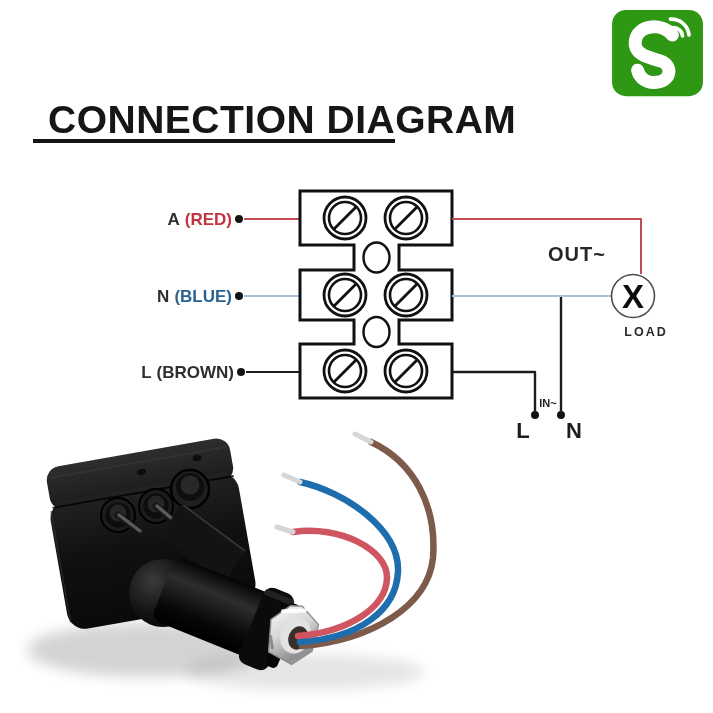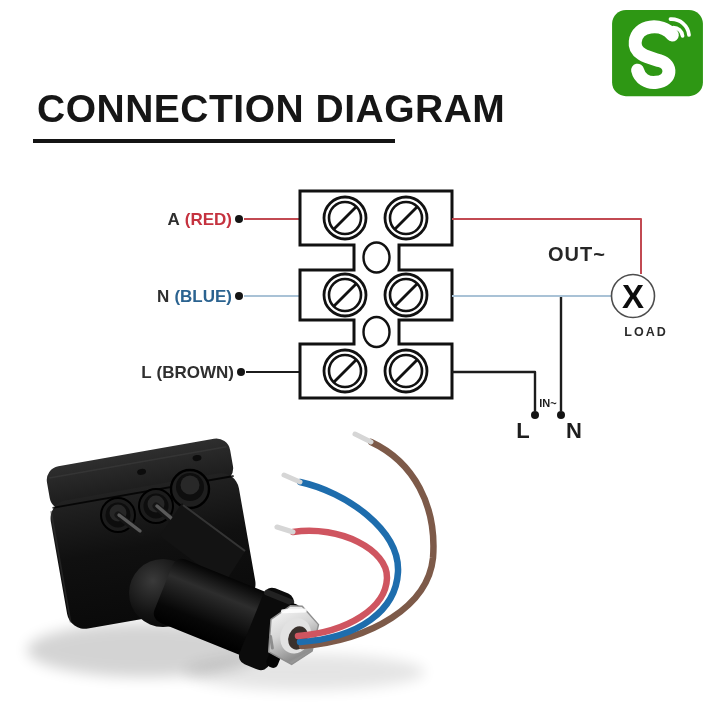--- a/index.html
+++ b/index.html
@@ -1,21 +1,21 @@
 <!DOCTYPE html>
 <html><head>
 <meta charset="utf-8">
 <style>
   html,body{margin:0;padding:0;}
   body{
     width:713px;height:713px;position:relative;background:#ffffff;overflow:hidden;
     font-family:"Liberation Sans",sans-serif;
   }
   .page-title{
-    position:absolute;left:32px;top:82px;margin:5px;
+    position:absolute;left:32px;top:82px;margin:16px;
     font-size:39px;font-weight:bold;letter-spacing:.5px;color:#161616;white-space:nowrap;
   }
   .title-underline{
     position:absolute;left:33px;top:139px;width:362px;height:4px;background:#141414;
   }
   .brand-logo{position:absolute;left:611px;top:9px;width:93px;height:89px;}
   .diagram-svg{position:absolute;left:0;top:0;width:713px;height:713px;}
 
   .dletter{font-weight:bold;font-size:17px;fill:#2f2f2f;}
   .dparen{font-weight:bold;font-size:17px;}

